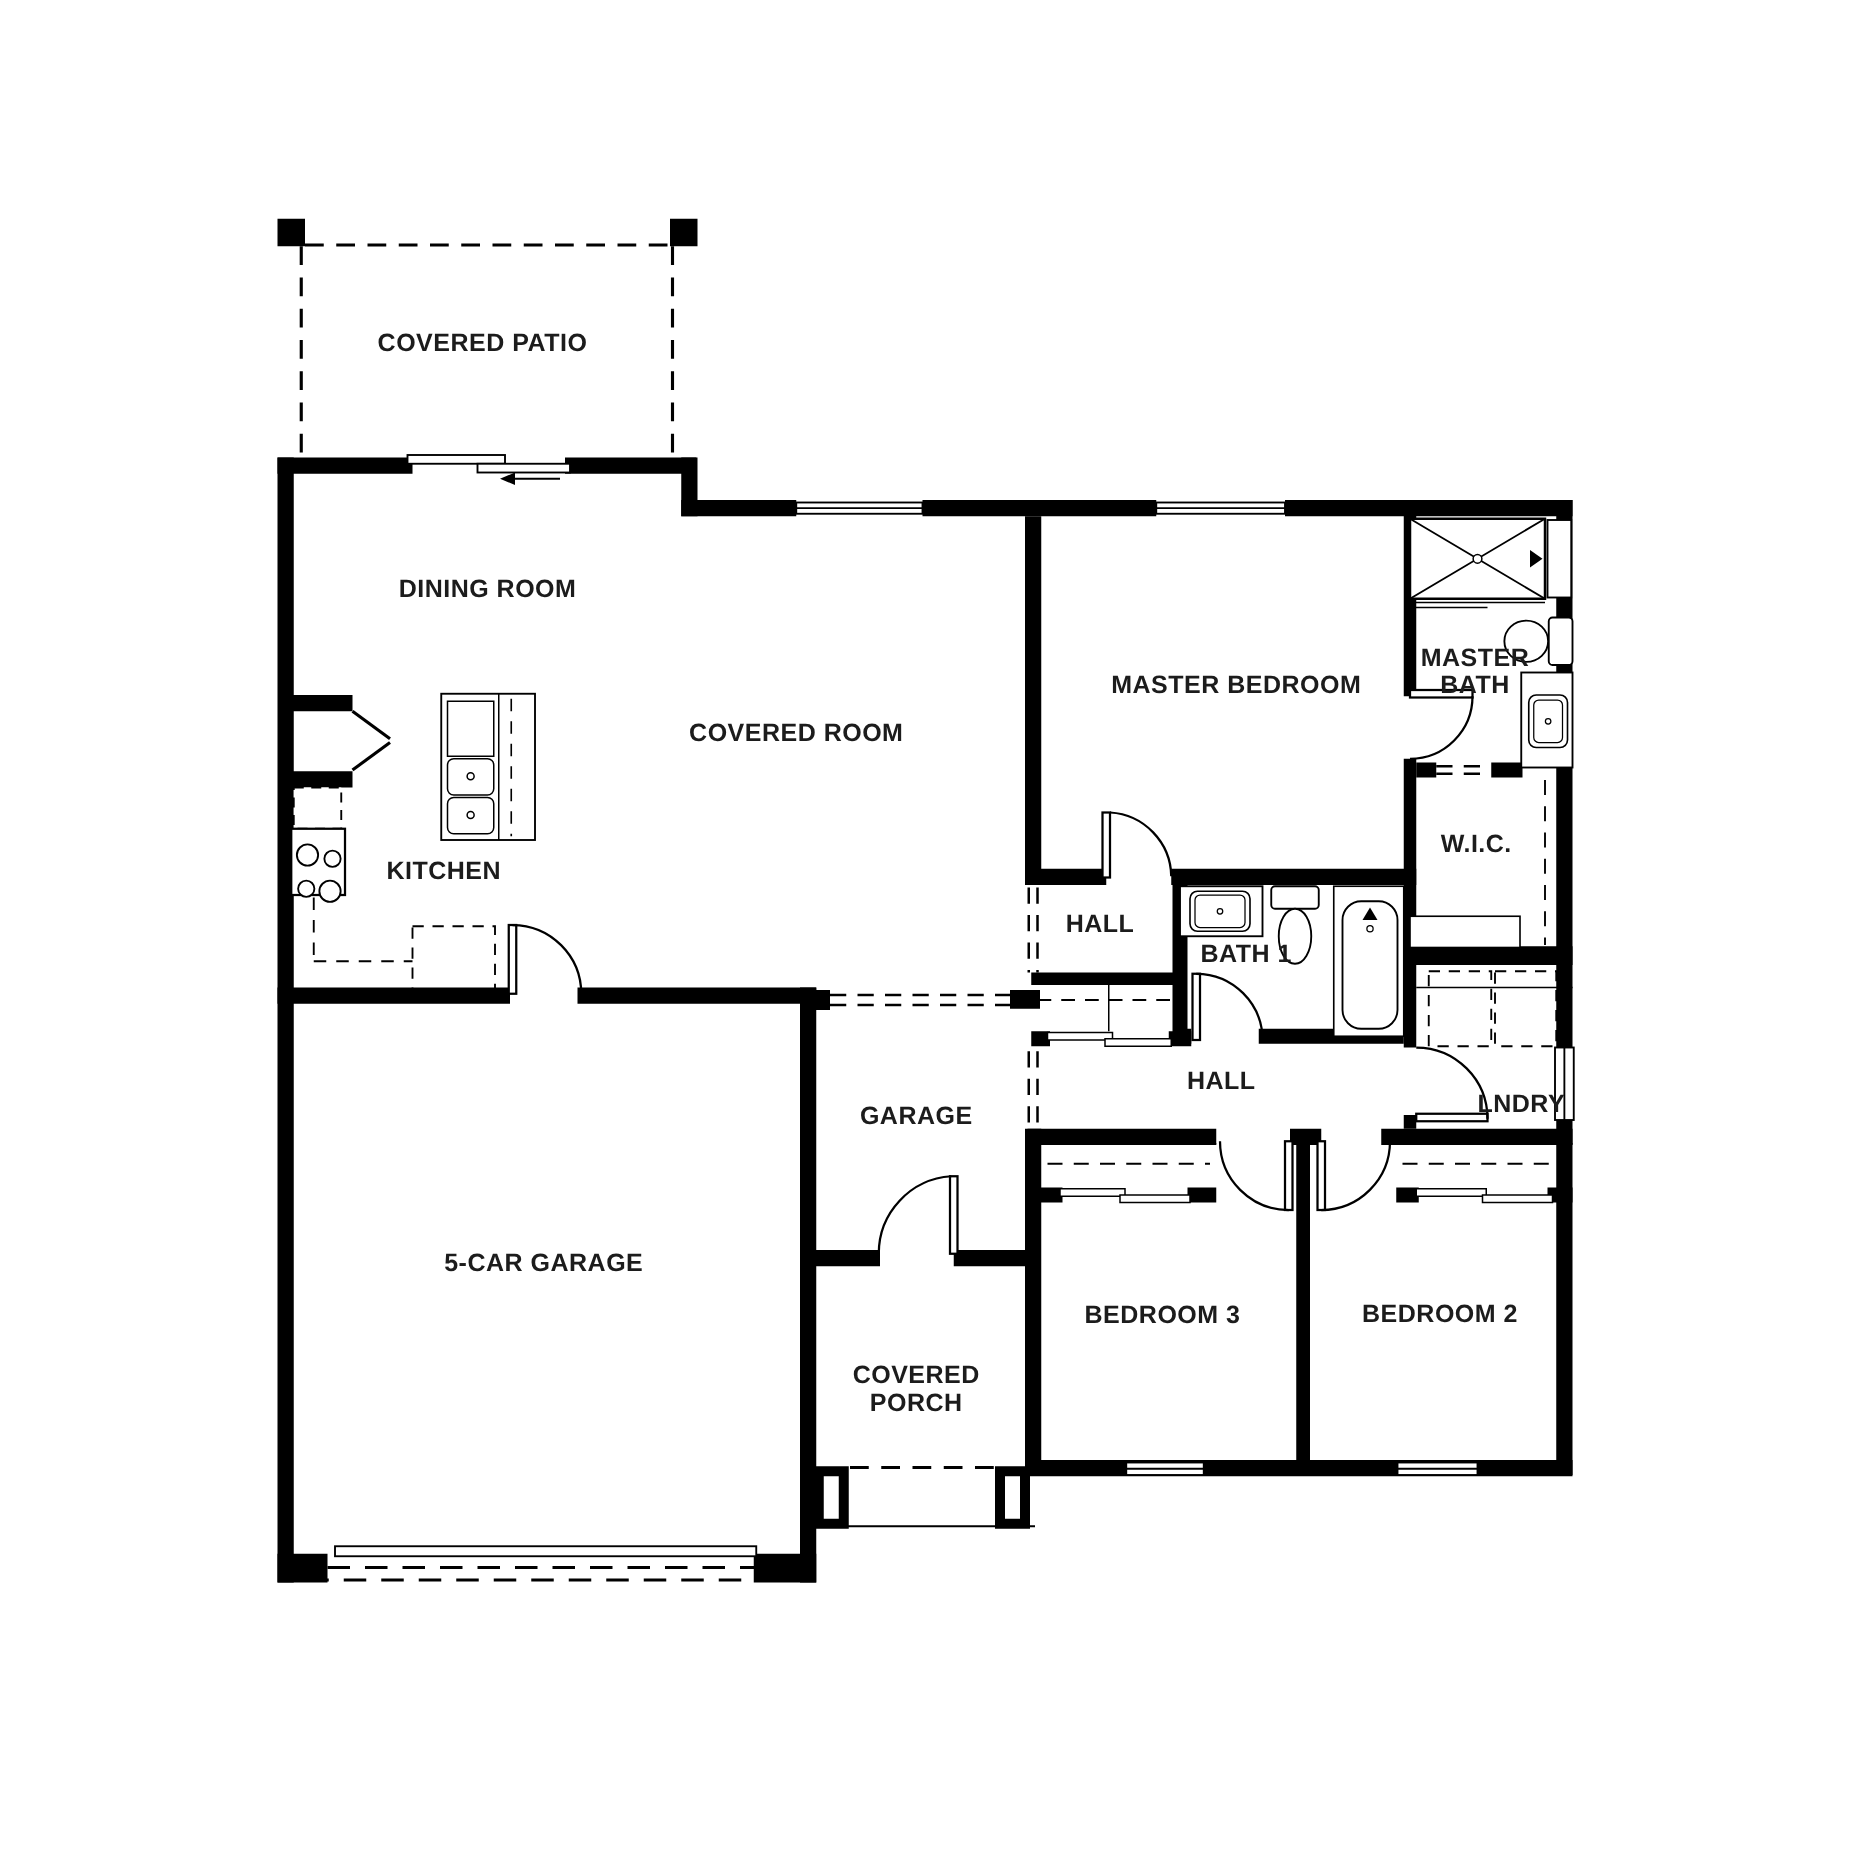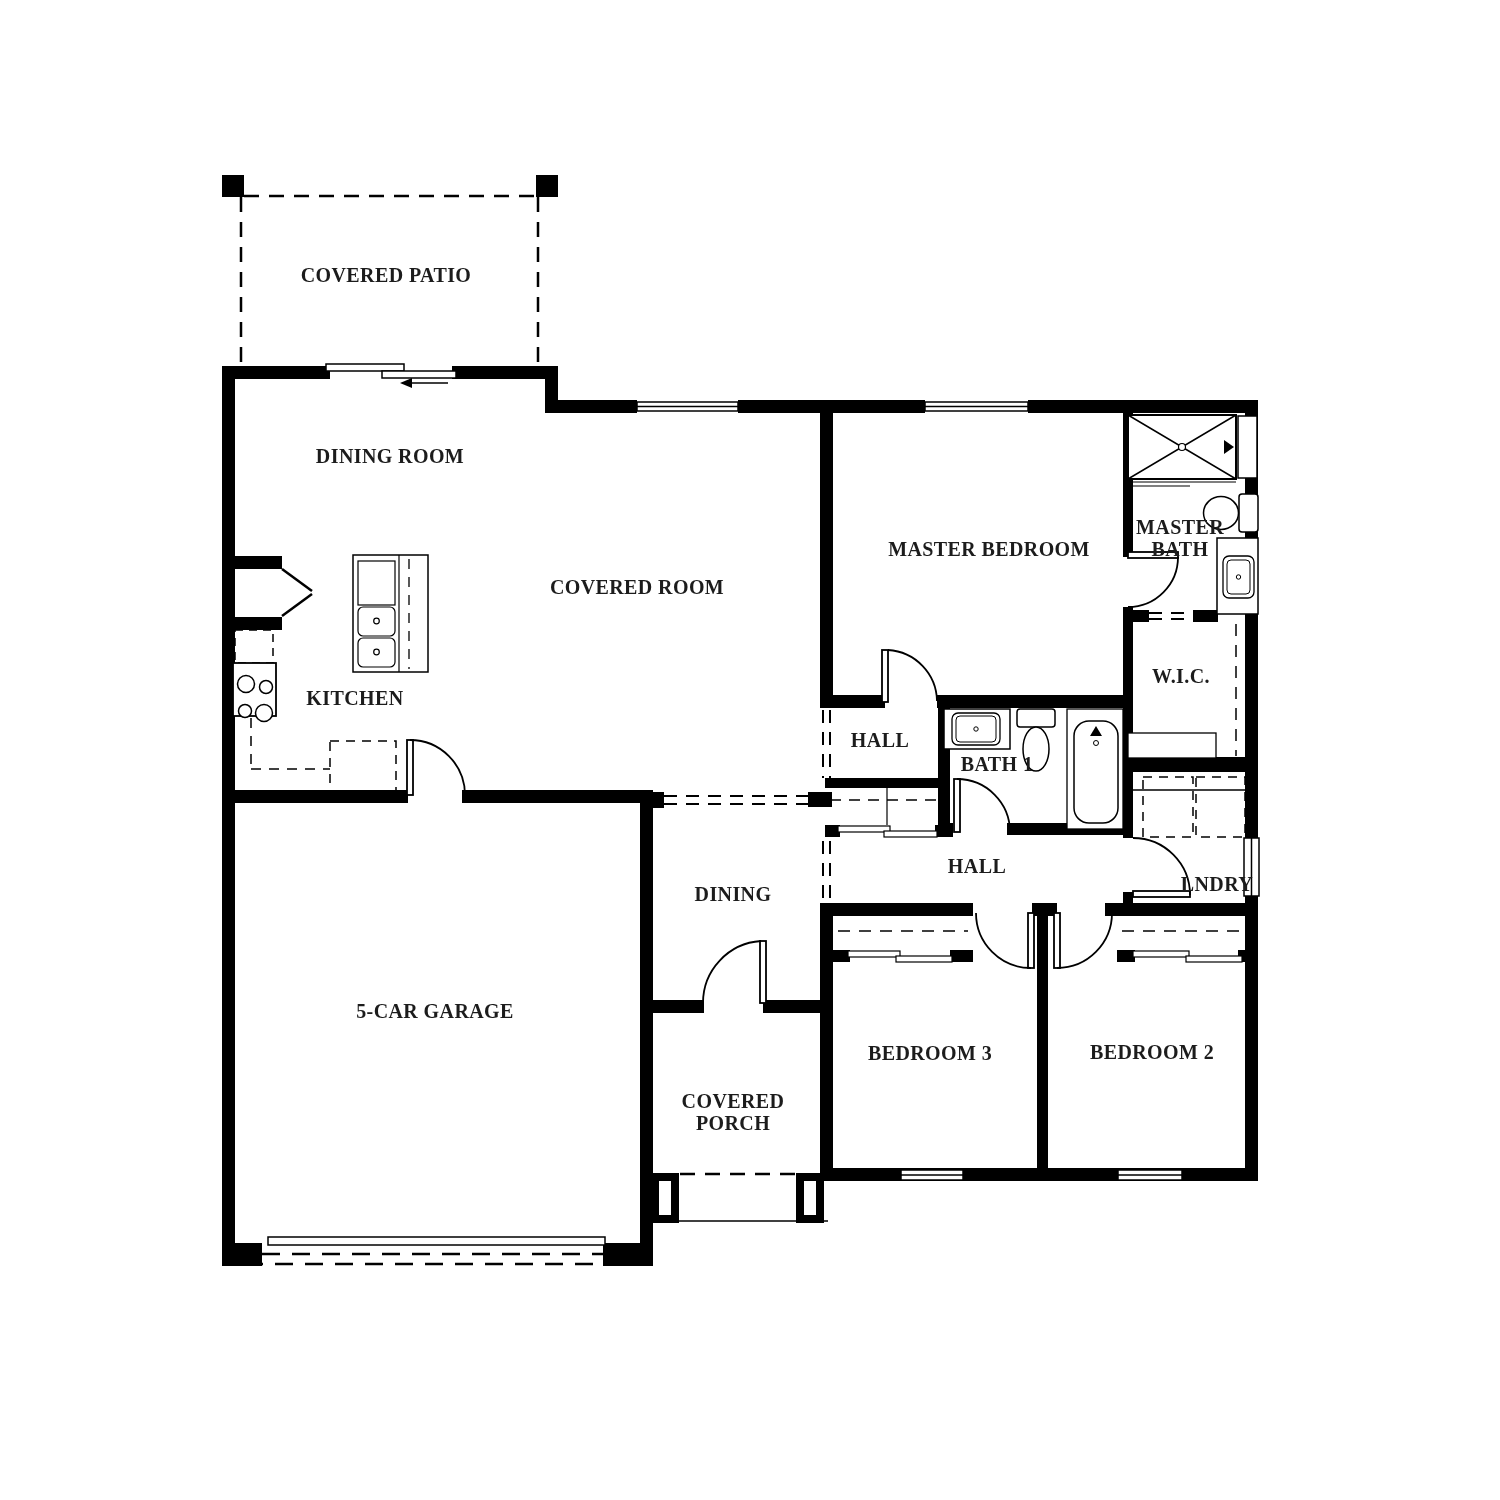--- a/index.html
+++ b/index.html
@@ -1,18 +1,18 @@
 <!DOCTYPE html>
 <html><head>
 <meta charset="utf-8">
 <style>
   html,body { margin:0; padding:0; background:#ffffff; }
   .plan {
     position:relative; width:1500px; height:1280px; background:#ffffff;
-    font-family:Liberation Serif, serif; overflow:hidden;
+    font-family:Liberation Sans, sans-serif; overflow:hidden;
   }
   .plan svg { position:absolute; left:0; top:0; }
   .room-label {
     position:absolute; transform:translate(-50%,-50%);
     font-weight:bold; font-size:20px; letter-spacing:.4px;
     color:#1c1c1c; text-align:center; white-space:nowrap; z-index:5;
   }
   .room-label.wrap { white-space:normal; line-height:1.12; }
 </style>
 </head>
@@ -269,29 +269,29 @@
     <g stroke="#000">
       <rect x="655" y="1177" width="20" height="42" fill="#fff" stroke-width="8"></rect>
       <rect x="800" y="1177" width="20" height="42" fill="#fff" stroke-width="8"></rect>
       <line x1="680" y1="1174" x2="797" y2="1174" stroke-width="2.5" stroke-dasharray="15 10" fill="none"></line>
       <line x1="652" y1="1221" x2="828" y2="1221" stroke-width="1.5" fill="none"></line>
     </g>
 
   </svg>
 
   <div class="room-label" style="left:386px;  top:275px;">COVERED PATIO</div>
-  <div class="room-label" style="left:390px;  top:456px;text-align:center;">DINING ROOM</div>
+  <div class="room-label" style="left:390px;  top:472px;text-align:center;">DINING ROOM</div>
   <div class="room-label" style="left:637px;  top:587px;">COVERED ROOM</div>
   <div class="room-label" style="left:355px;  top:698px;">KITCHEN</div>
   <div class="room-label" style="left:989px;  top:549px;">MASTER BEDROOM</div>
   <div class="room-label wrap" style="left:1180px; top:538px; width:130px;">MASTER BATH</div>
   <div class="room-label" style="left:1181px; top:676px;">W.I.C.</div>
   <div class="room-label" style="left:880px;  top:740px;">HALL</div>
   <div class="room-label" style="left:997px;  top:764px;">BATH 1</div>
   <div class="room-label" style="left:977px;  top:866px;">HALL</div>
   <div class="room-label" style="left:1217px; top:884px;">LNDRY</div>
-  <div class="room-label" style="left:733px;  top:894px;">DINING</div>
+  <div class="room-label" style="left:733px;  top:894px;">GARAGE</div>
   <div class="room-label" style="left:435px;  top:1011px;">5-CAR GARAGE</div>
   <div class="room-label wrap" style="left:733px; top:1096px; width:120px;margin-top:16px;">COVERED PORCH</div>
   <div class="room-label" style="left:930px;  top:1053px;">BEDROOM 3</div>
   <div class="room-label" style="left:1152px; top:1052px;">BEDROOM 2</div>
 
 </div>
 
 </body></html>

